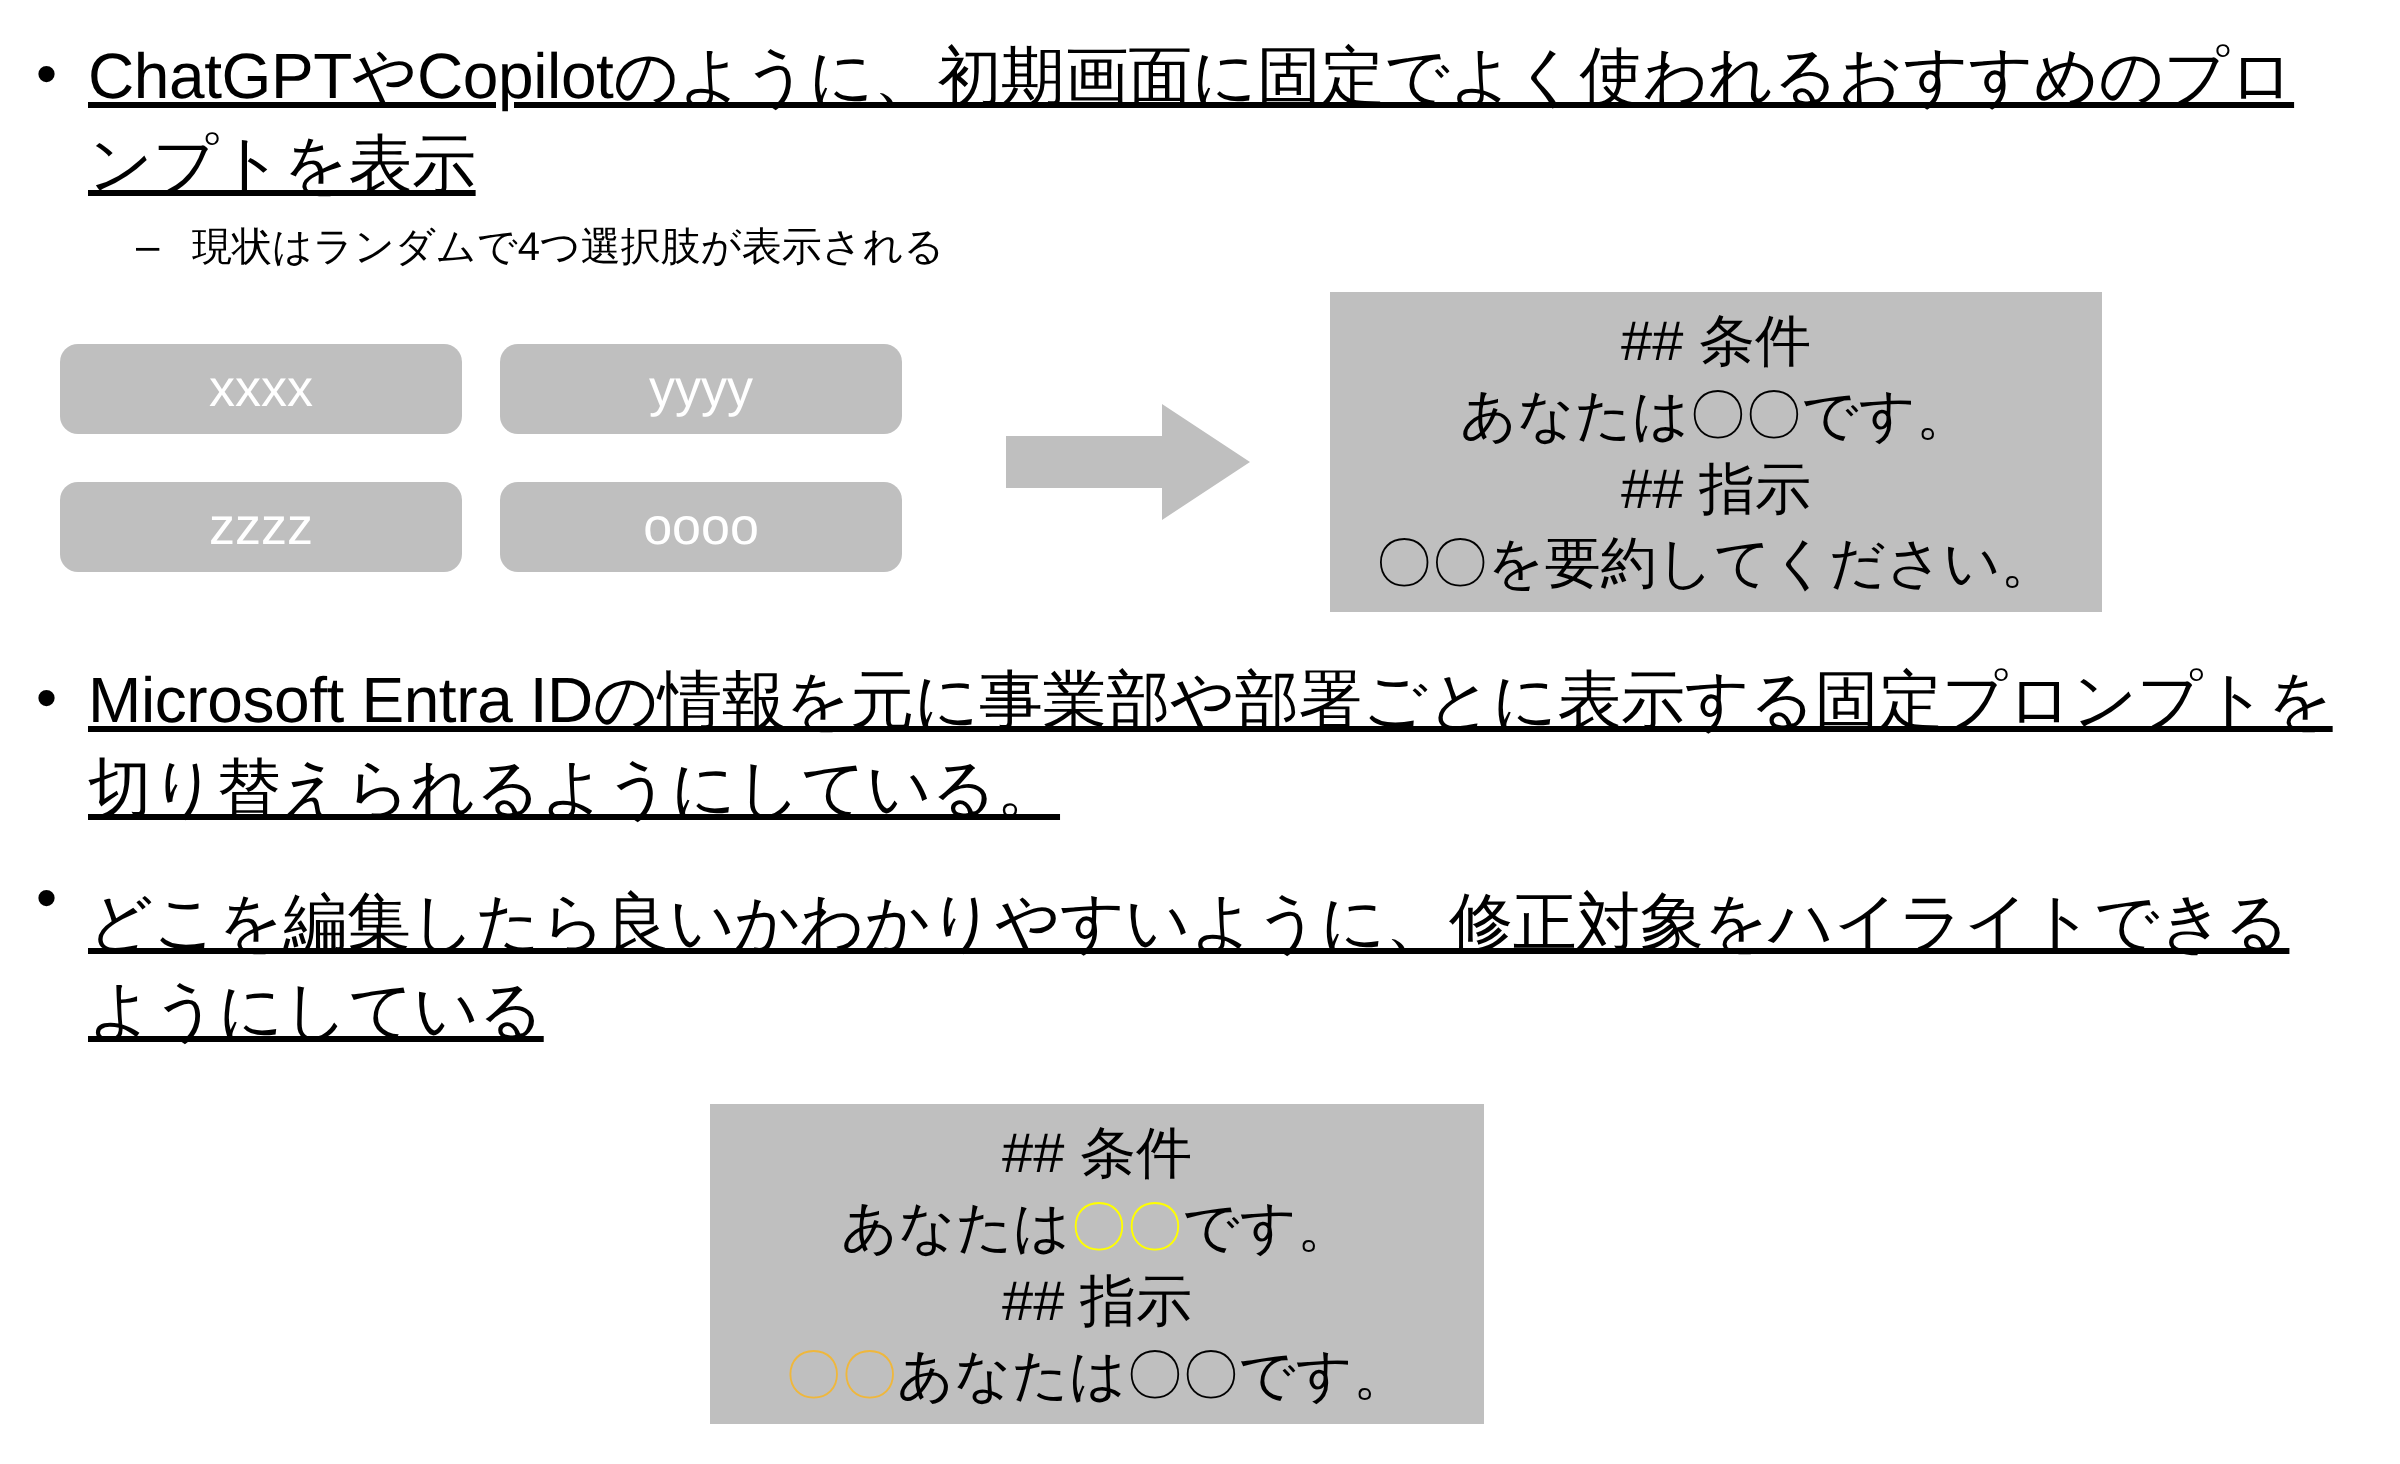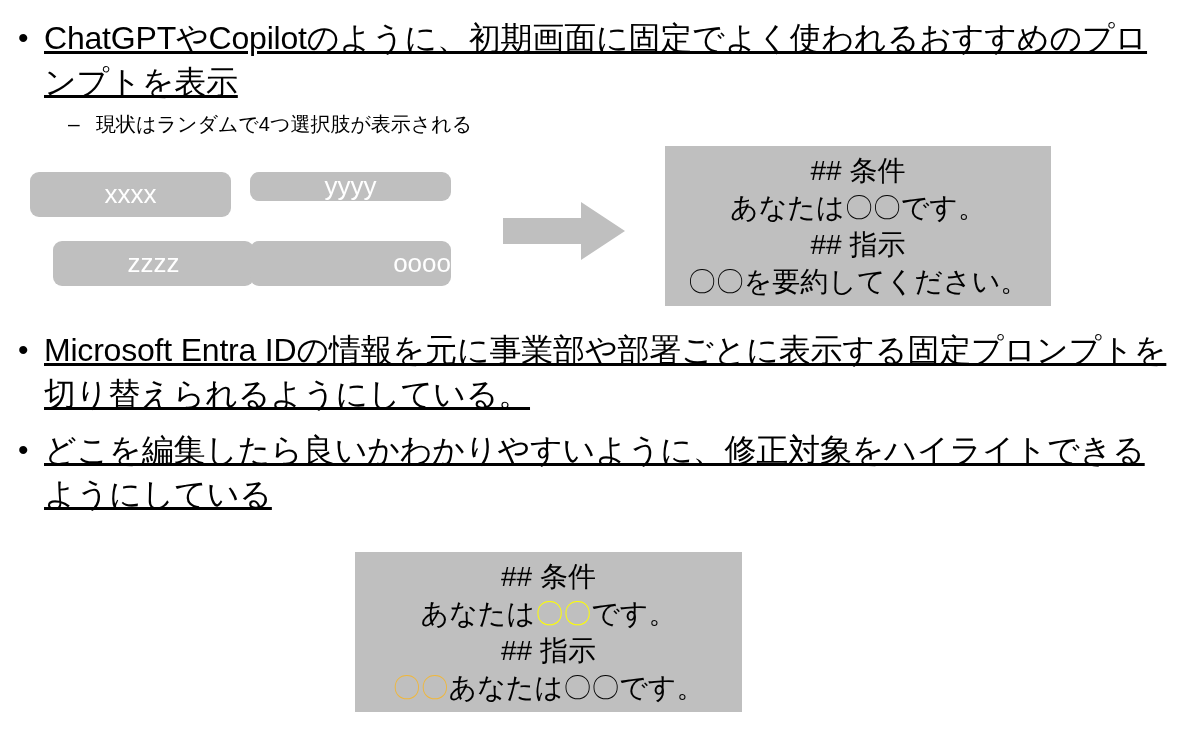--- a/index.html
+++ b/index.html
@@ -114,27 +114,27 @@
   </div>
 
   <div class="sub-row" style="left:62px; top:108px; width:900px;">
     <div class="sub-marker">–</div>
     <div class="sub-text">現状はランダムで4つ選択肢が表示される</div>
   </div>
 
   <div class="chip" style="left:30px; top:172px; width:201px; height:45px;text-align:right;">
     <span>xxxx</span>
   </div>
-  <div class="chip" style="left:250px; top:172px; width:201px; height:29px;">
+  <div class="chip" style="left:250px; top:172px; width:201px; height:45px;">
     <span>yyyy</span>
   </div>
-  <div class="chip" style="left:30px; top:241px; width:201px; height:45px;margin-left:23px;">
+  <div class="chip" style="left:30px; top:241px; width:201px; height:45px;">
     <span>zzzz</span>
   </div>
-  <div class="chip" style="left:250px; top:241px; width:201px; height:45px;justify-content:flex-end;">
+  <div class="chip" style="left:250px; top:241px; width:201px; height:45px;">
     <span>oooo</span>
   </div>
 
   <div class="arrow" style="left:503px; top:202px; width:122px; height:58px;">
     <svg width="122" height="58" viewBox="0 0 122 58" xmlns="http://www.w3.org/2000/svg">
       <polygon points="0,16 78,16 78,0 122,29 78,58 78,42 0,42" fill="#bfbfbf"></polygon>
     </svg>
   </div>
 
   <div class="prompt-box" style="left:665px; top:146px; width:386px; height:160px;">
@@ -144,21 +144,21 @@
     <div class="prompt-line">〇〇を要約してください。</div>
   </div>
 
   <div class="bullet-row" style="left:4px; top:328px; width:1180px;">
     <div class="bullet-marker">•</div>
     <div class="bullet-text" style="width:1130px;">Microsoft Entra IDの情報を元に事業部や部署ごとに表示する固定プロンプトを切り替えられるようにしている。</div>
   </div>
 
   <div class="bullet-row" style="left:4px; top:428px; width:1180px;">
     <div class="bullet-marker">•</div>
-    <div class="bullet-text" style="width:1130px;">どこを編集したら良いかわかりやすいように、修正対象をハイライトできるようにしている</div>
+    <div class="bullet-text" style="width:1130px;margin-top:11px;">どこを編集したら良いかわかりやすいように、修正対象をハイライトできるようにしている</div>
   </div>
 
   <div class="prompt-box" style="left:355px; top:552px; width:387px; height:160px;">
     <div class="prompt-line">## 条件</div>
     <div class="prompt-line"><span>あなたは</span><span class="hl-yellow">〇〇</span><span>です。</span></div>
     <div class="prompt-line">## 指示</div>
     <div class="prompt-line"><span class="hl-amber">〇〇</span><span>あなたは〇〇です。</span></div>
   </div>
 
 </div>

